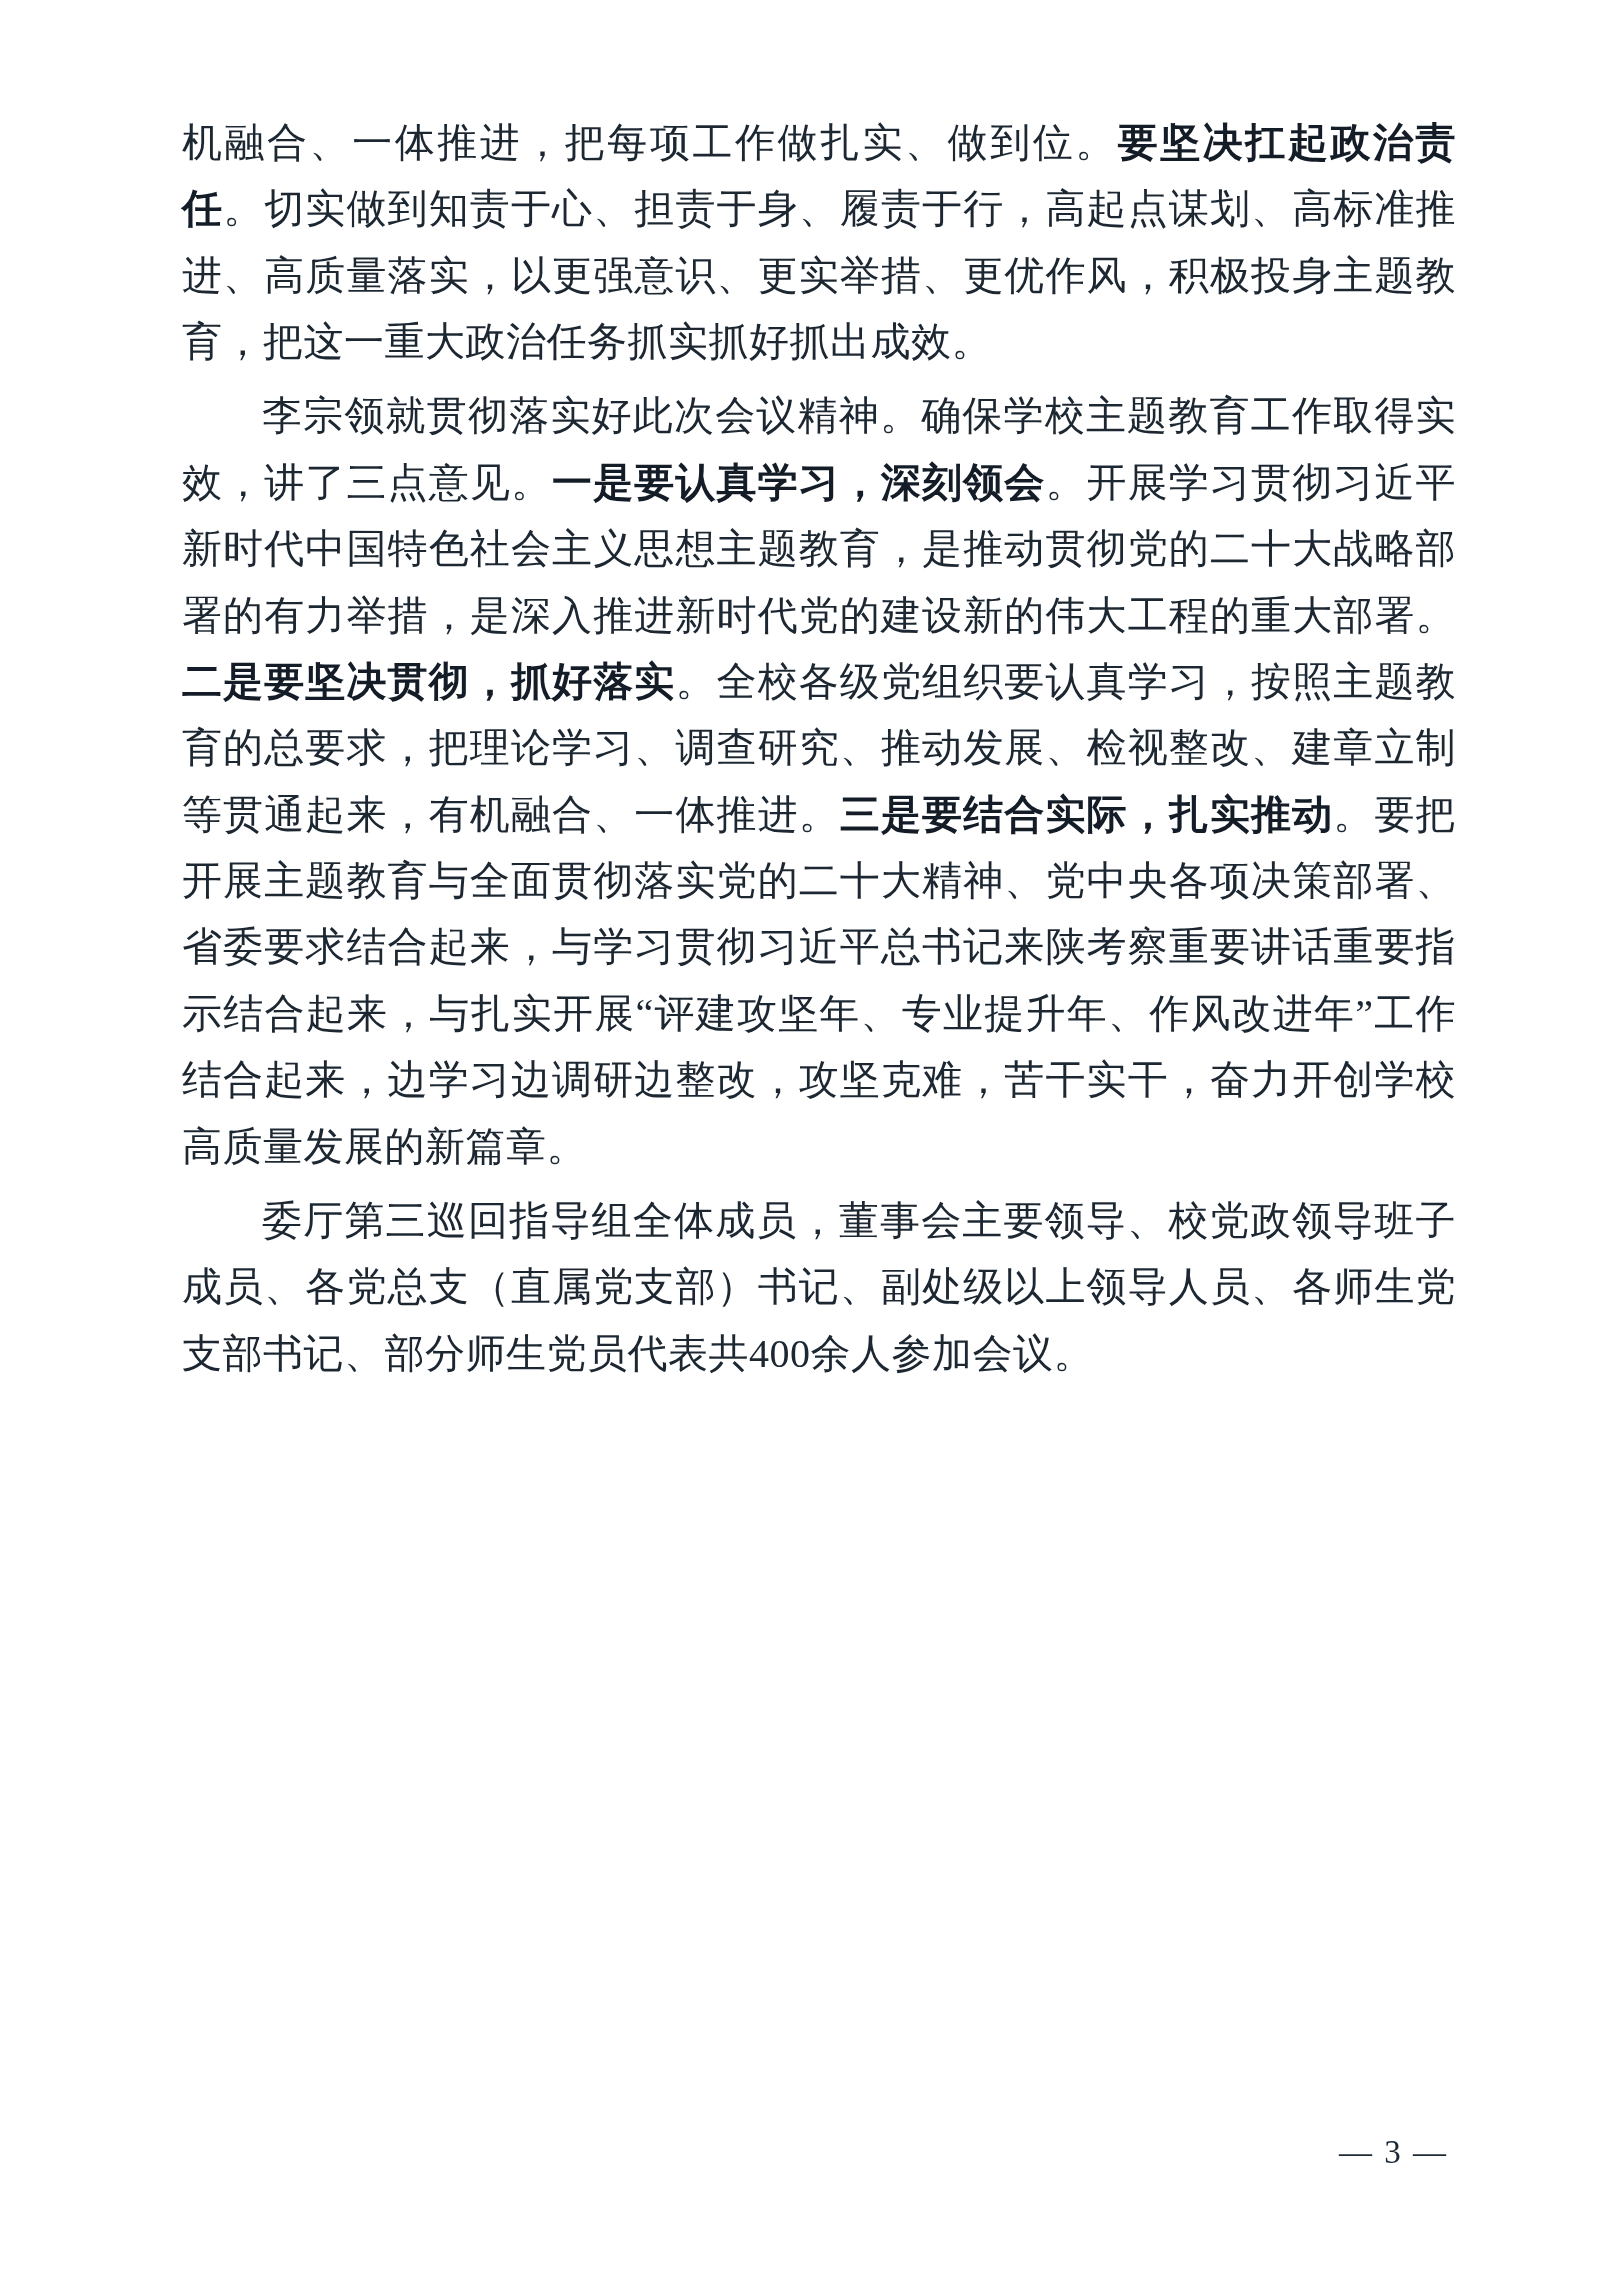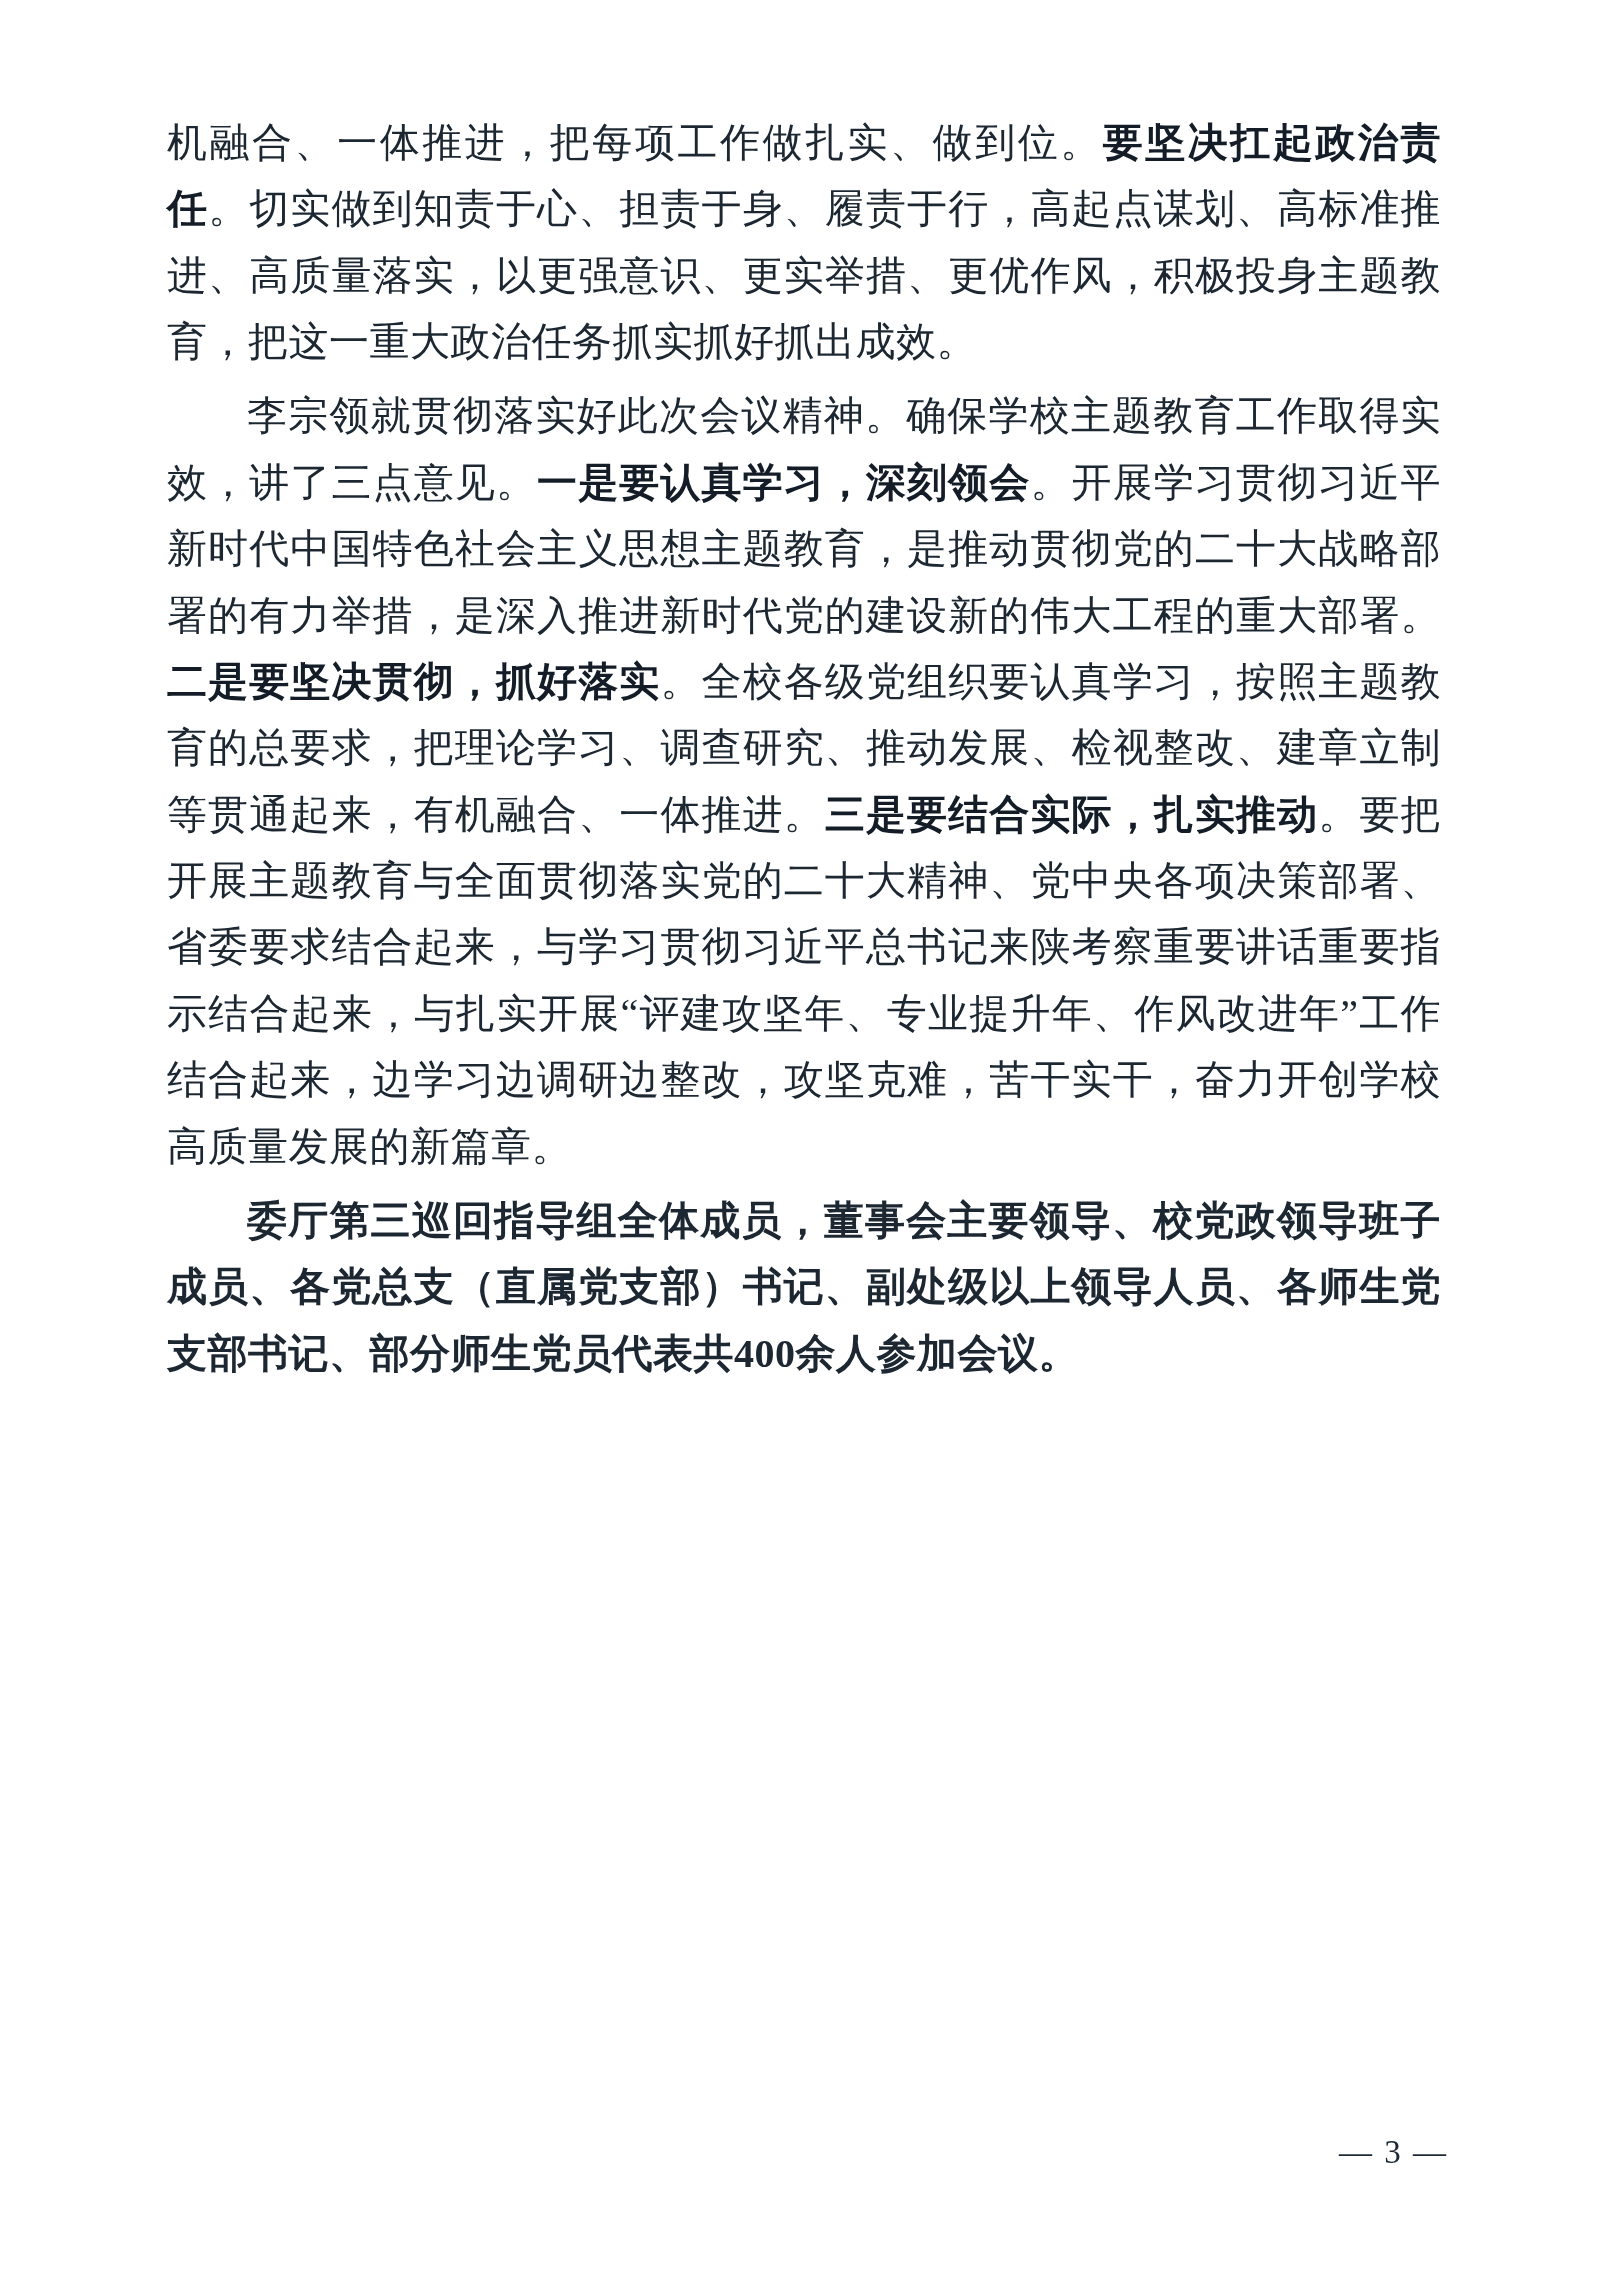--- a/index.html
+++ b/index.html
@@ -12,21 +12,21 @@
     width: 1621px;
     height: 2293px;
     background: #ffffff;
     margin: 0 auto;
     overflow: hidden;
     font-family: "Liberation Serif", "DejaVu Serif", serif;
     color: #1a2430;
   }
   .content {
     position: absolute;
-    left: 167px;
+    left: 182px;
     top: 110px;
     width: 1274px;
   }
   .para {
     font-size: 40px;
     line-height: 1.66;
     letter-spacing: 0.5px;
     text-align: justify;
     text-justify: inter-ideograph;
     margin: 0 0 0 0;
@@ -34,21 +34,20 @@
     font-weight: 400;
   }
   .para + .para {
     margin-top: 7.8px;
   }
   .indent {
     text-indent: 2em;
   }
   .gap-before {
     margin-top: 41px;
-    font-weight: bold;
   }
   .b {
     font-weight: 700;
     color: #141d27;
   }
   .footer {
     position: absolute;
     left: 0;
     right: 173px;
     bottom: 122px;

